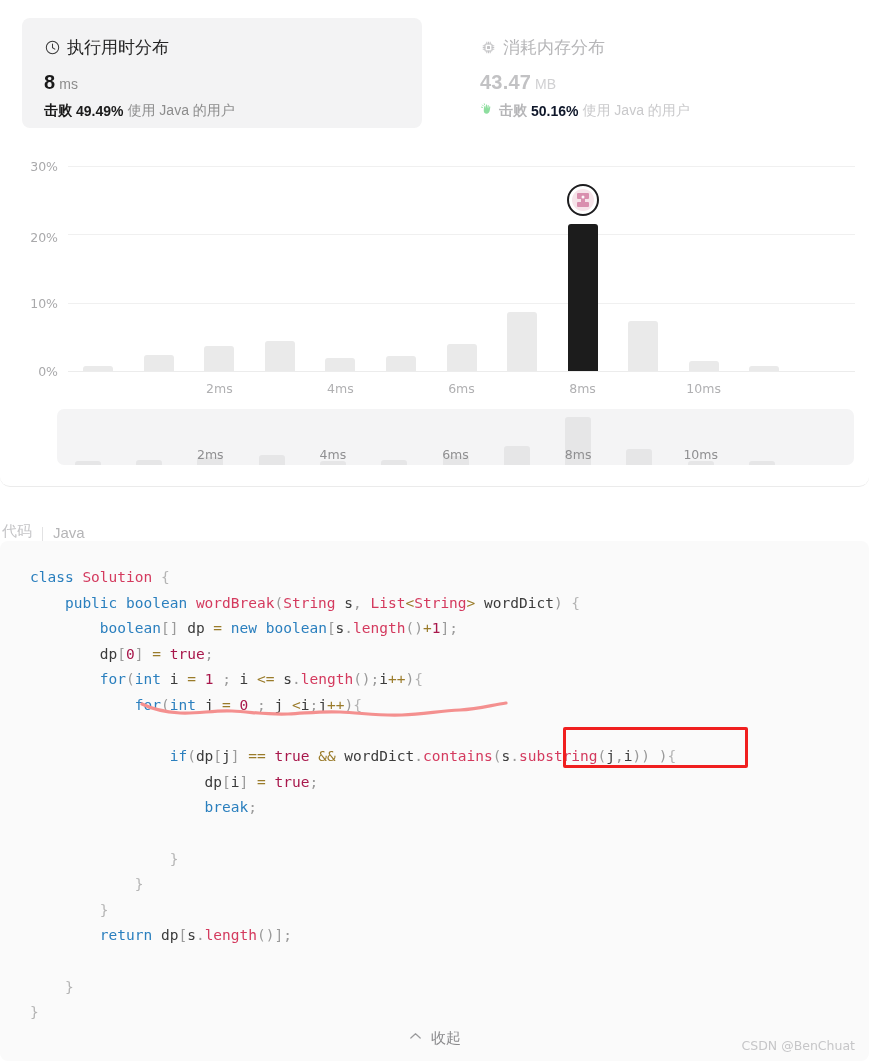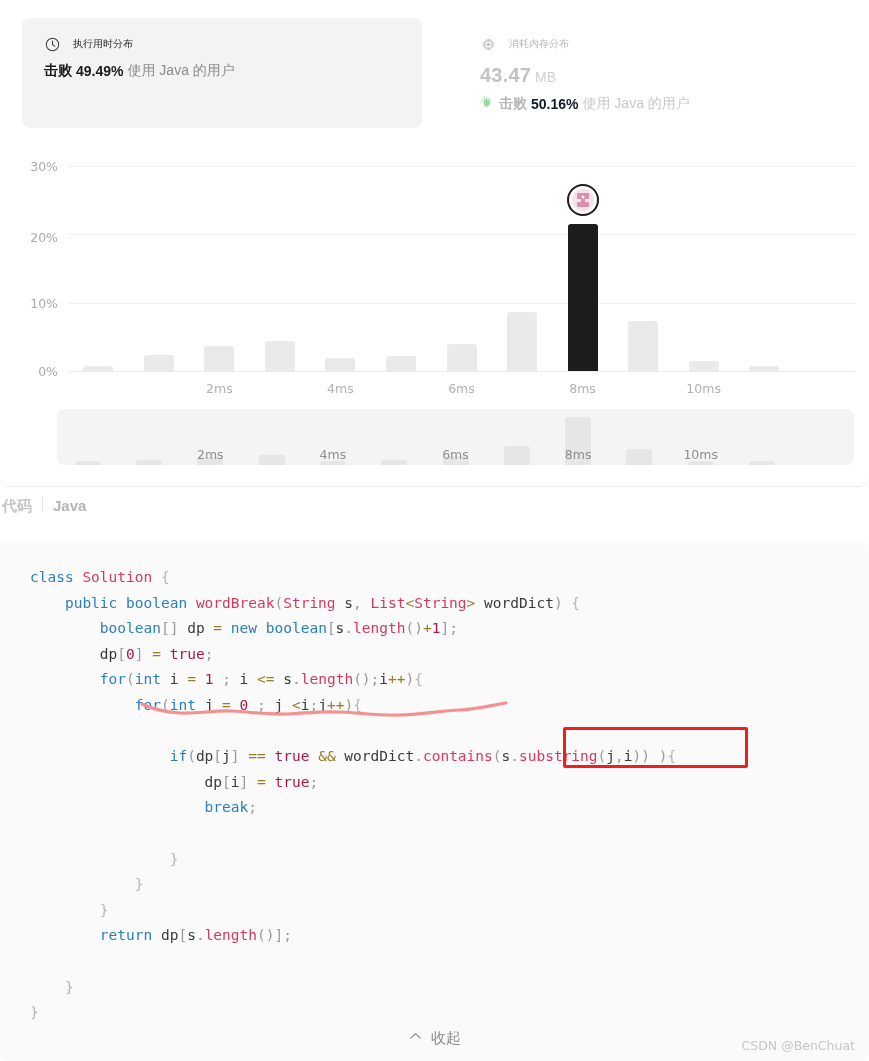--- a/index.html
+++ b/index.html
@@ -23,21 +23,21 @@
   }
   .cards{position:absolute;left:0;top:0;width:869px;height:150px;}
   .card{
     position:absolute;top:18px;height:110px;
     border-radius:8px;
     padding:18px 22px;
     box-sizing:border-box;
   }
   #runtime-card{left:22px;width:400px;background:#f3f3f4;}
   #memory-card{left:458px;width:400px;background:transparent;}
-  .card-head{display:flex;align-items:center;gap:13px;font-size:10px;}
+  .card-head{display:flex;align-items:center;gap:7px;font-size:17px;}
   #runtime-card .card-head{color:#262626;}
   #memory-card .card-head{color:#b6b6b8;}
   .card-head .ic{display:inline-flex;width:16px;height:16px;align-items:center;justify-content:center;}
   .card-value{margin-top:13px;font-size:15px;line-height:1;}
   .card-value .num{font-size:20px;font-weight:bold;letter-spacing:.2px;}
   #runtime-card .card-value .num{color:#1a1a1a;}
   #runtime-card .card-value .unit{color:#8c8c8c;font-size:14px;margin-left:4px;}
   #memory-card .card-value .num{color:#c2c2c4;}
   #memory-card .card-value .unit{color:#d0d0d2;font-size:14px;margin-left:4px;}
   .card-beat{margin-top:10px;font-size:14px;display:flex;align-items:center;gap:4px;}
@@ -77,21 +77,21 @@
   }
   .mbar{position:absolute;bottom:0;background:#e6e6e7;border-radius:3px 3px 0 0;}
   .mtick{
     position:absolute;bottom:3px;font-size:12.5px;color:#8f8f91;
     transform:translateX(-50%);font-family:"DejaVu Sans",sans-serif;
   }
 
   
   #code-head{
     position:absolute;left:0;top:497px;width:869px;height:44px;
-    display:flex;align-items:flex-start;gap:10px;padding-left:2px;box-sizing:border-box;font-weight:bold;
+    display:flex;align-items:flex-end;gap:10px;padding-left:2px;box-sizing:border-box;
   }
   #code-head .lbl{font-size:15px;color:#c5c5c7;}
   #code-head .sep{width:1px;height:14px;background:#e2e2e3;}
   #code-head .lang{font-size:15px;color:#b5b5b7;}
 
   #code-panel{
     position:absolute;left:0;top:541px;width:869px;height:520px;
     background:#fafafa;border-radius:8px;overflow:hidden;
   }
   #code-pre{
@@ -135,20 +135,23 @@
 
     <div class="card" id="runtime-card">
       <div class="card-head">
         <span class="ic">
           <svg width="15" height="15" viewBox="0 0 16 16" fill="none">
             <circle cx="8" cy="8" r="6.6" stroke="#3a3a3a" stroke-width="1.1"></circle>
             <path d="M8 4.3V8.2L10.5 9.8" stroke="#3a3a3a" stroke-width="1.1" stroke-linecap="round"></path>
           </svg>
         </span>
         <span>执行用时分布</span>
+      </div>
+      <div class="card-value">
+        <span class="num">8</span><span class="unit">ms</span>
       </div>
       <div class="card-beat">
         <span class="lead">击败</span>
         <b>49.49%</b>
         <span>使用 Java 的用户</span>
       </div>
     </div>
 
     <div class="card" id="memory-card">
       <div class="card-head">

